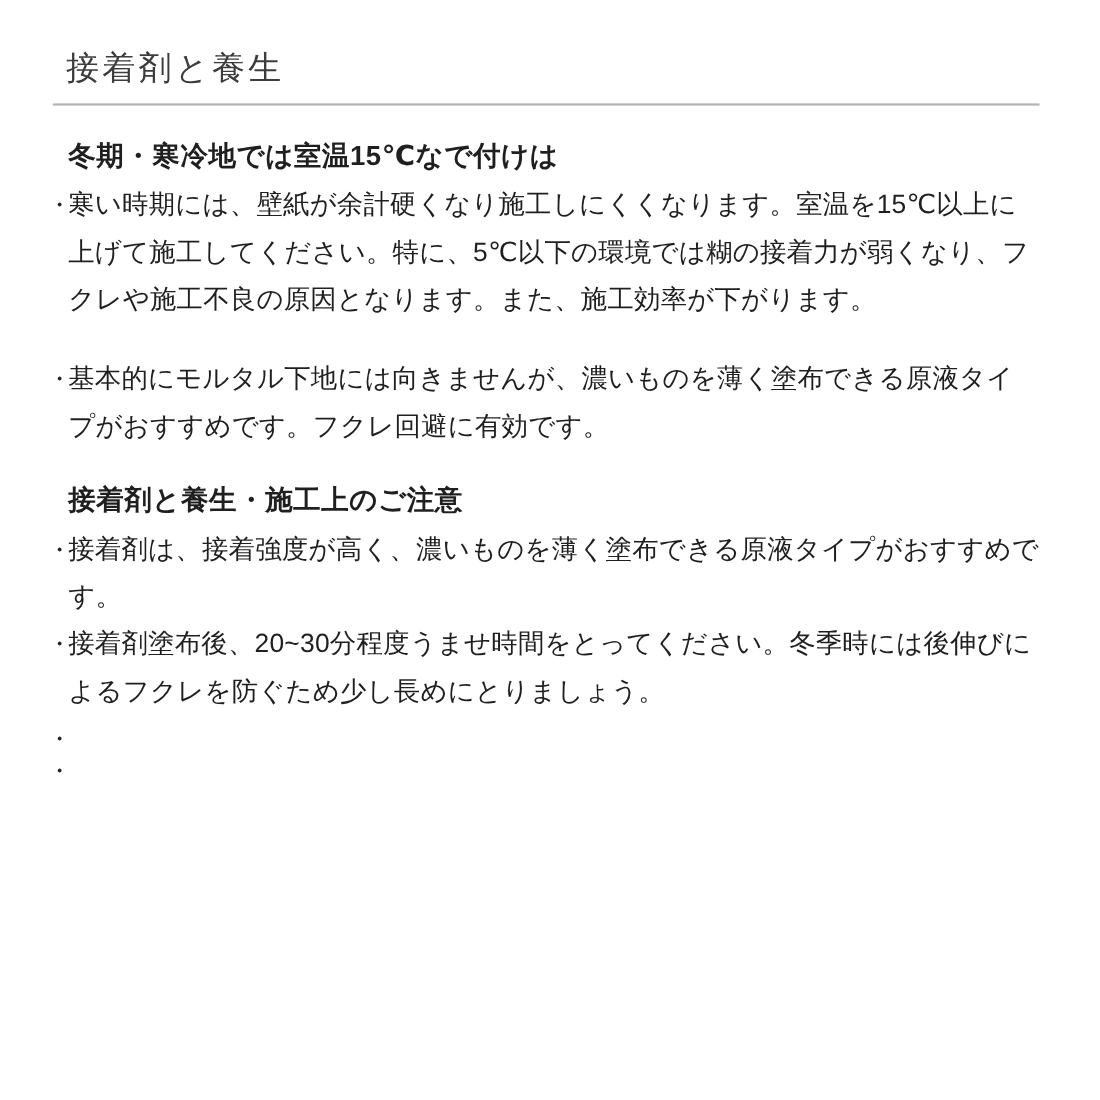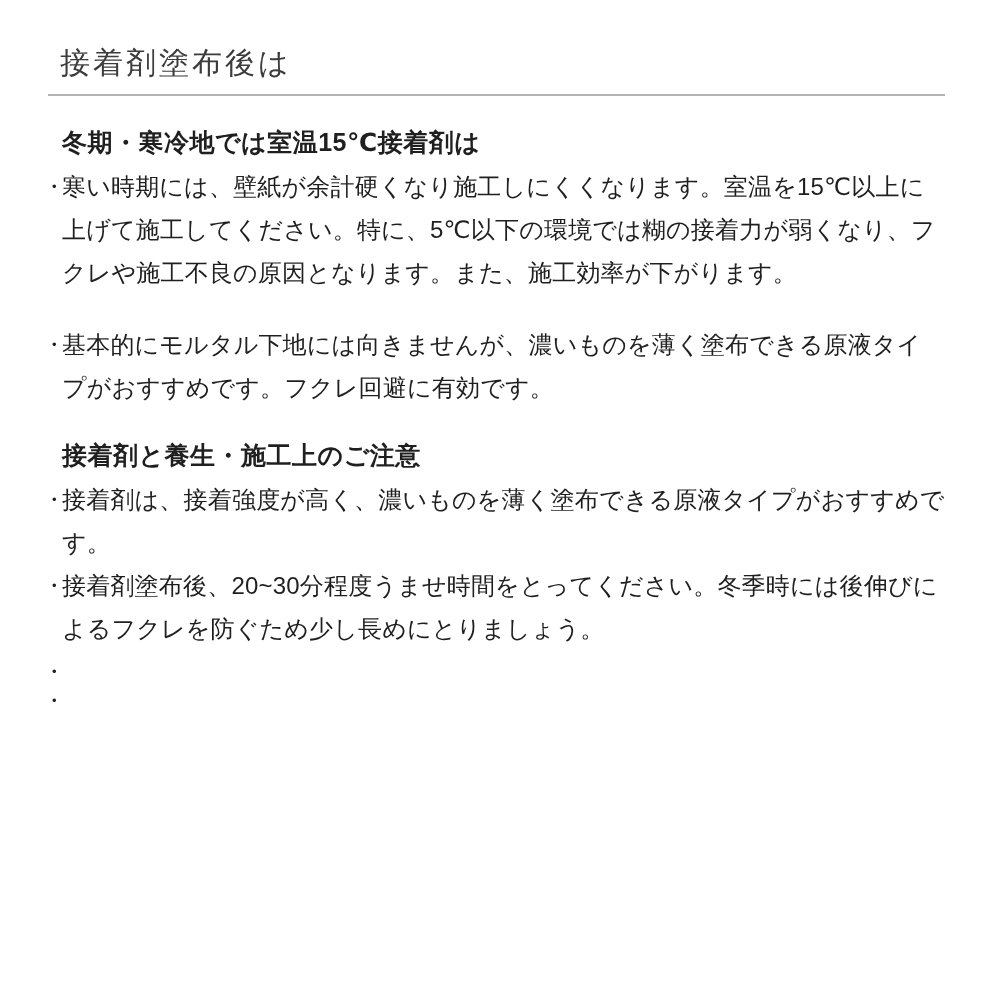--- a/index.html
+++ b/index.html
@@ -69,25 +69,25 @@
     left: -17px;
     top: 0;
     font-size: 22px;
     line-height: 43px;
   }
 </style>
 </head>
 <body>
 
 <div class="page">
-  <h1 class="page-title">接着剤塗布後は</h1>
+  <h1 class="page-title">接着剤と養生</h1>
   <hr class="title-divider">
   <main id="sections">
       <section class="doc-section">
-        <h2 class="section-heading">冬期・寒冷地では室温15℃接着剤は</h2>
+        <h2 class="section-heading">冬期・寒冷地では室温15℃なで付けは</h2>
         <ul class="bullet-list">
           <li class="bullet-item"><span class="bullet-marker">・</span><span class="bullet-text">寒い時期には、壁紙が余計硬くなり施工しにくくなります。室温を15℃以上に上げて施工してください。特に、5℃以下の環境では糊の接着力が弱くなり、フクレや施工不良の原因となります。また、施工効率が下がります。</span></li>
         </ul>
       </section>
       <section class="doc-section">
         <ul class="bullet-list">
           <li class="bullet-item"><span class="bullet-marker">・</span><span class="bullet-text">基本的にモルタル下地には向きませんが、濃いものを薄く塗布できる原液タイプがおすすめです。フクレ回避に有効です。</span></li>
         </ul>
       </section>
       <section class="doc-section">

